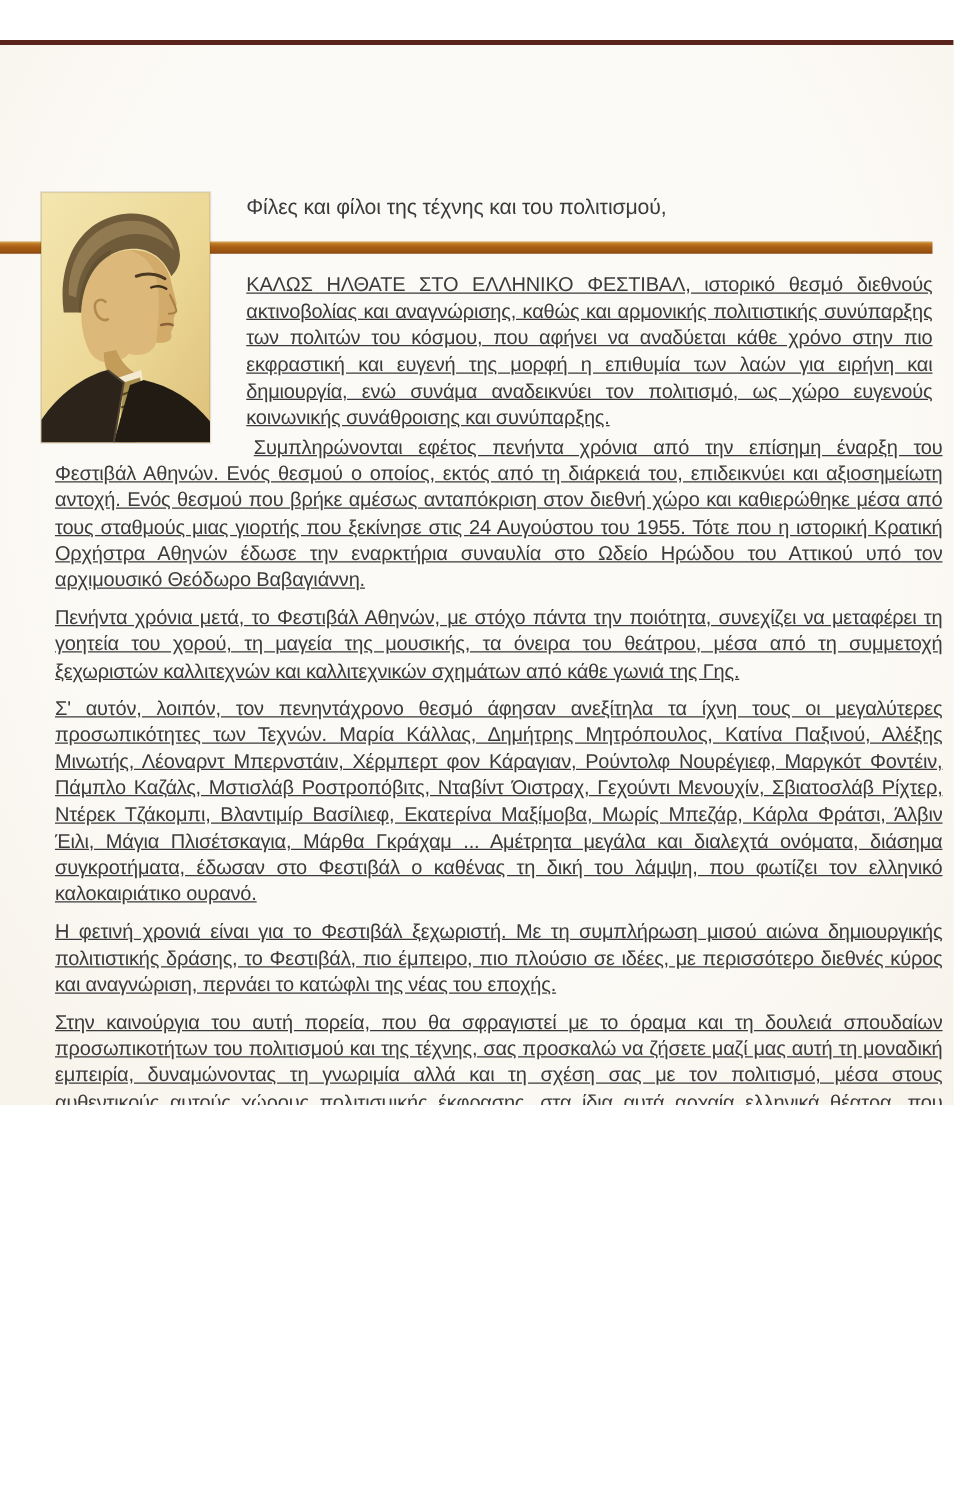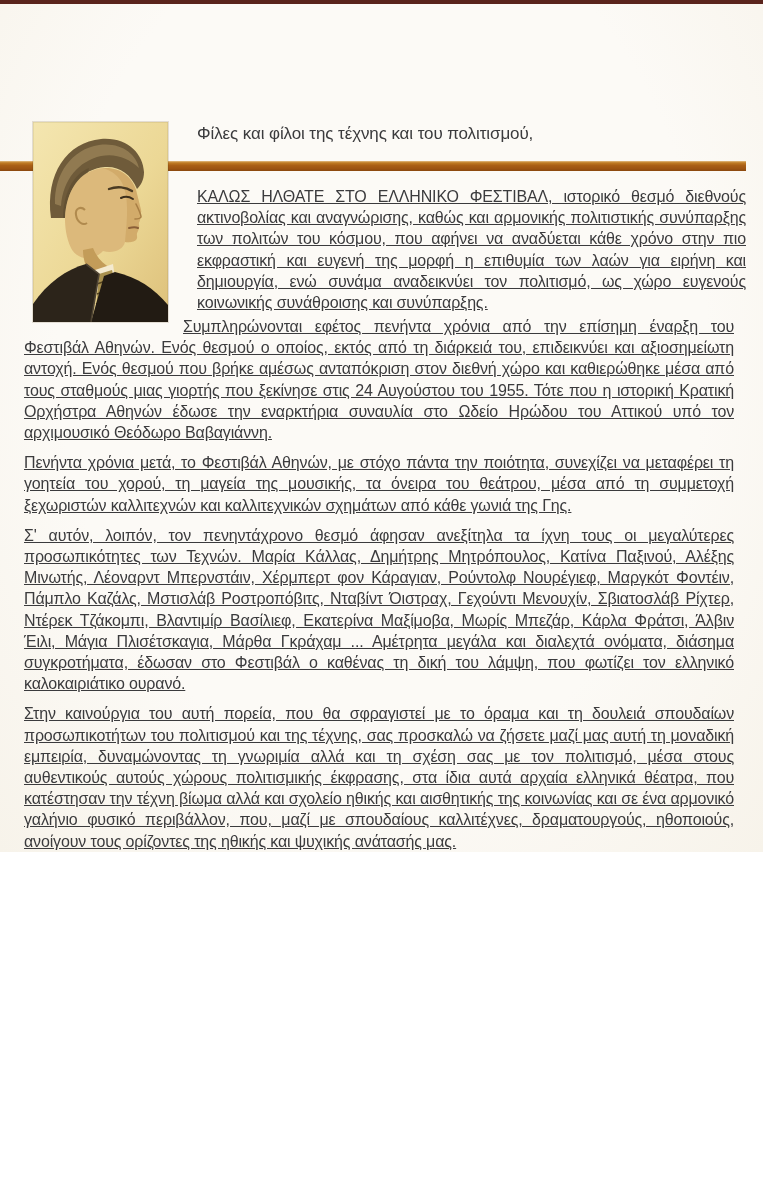--- a/index.html
+++ b/index.html
@@ -5,20 +5,21 @@
   html,body{margin:0;padding:0;}
   body{
     width:763px;height:1200px;
     font-family:"Liberation Sans","DejaVu Sans",sans-serif;
     background:#ffffff;
   }
   .page{
     position:relative;width:763px;height:852px;overflow:hidden;
     background:radial-gradient(ellipse at 50% 40%, #fcfaf6 60%, #f7f3ea 100%);
     color:#3b3b3d;
+    margin-top:32px;
   }
   .top-bar{
     position:absolute;left:0;top:0;width:763px;height:4px;
     background:#5a241c;
   }
   .greeting{
     position:absolute;left:197px;top:124px;
     font-size:17px;letter-spacing:-0.1px;color:#3b3b3d;white-space:nowrap;
   }
   .rule{
@@ -35,21 +36,21 @@
   .photo svg{display:block;width:100%;height:100%;}
   .para{
     text-align:justify;
     font-size:16px;line-height:21.2px;letter-spacing:-0.15px;
     color:#3b3b3d;margin:0 0 9px 0;text-decoration:underline;
   }
   .para-first{
     position:absolute;left:197px;top:186px;width:549px;
   }
   .body-col{
-    position:absolute;left:24px;top:316px;width:710px;
+    position:absolute;left:44px;top:316px;width:710px;
   }
   .indent-first{text-indent:159px;}
   .signature-wrap{
     position:absolute;left:452px;top:932px;width:260px;height:180px;
   }
   .signature-wrap svg{display:block;width:100%;height:100%;}
   .sign-name{
     position:absolute;left:430px;top:1120px;width:345px;
     text-align:center;font-size:15px;letter-spacing:0.8px;color:#3a3a3c;
   }
@@ -106,20 +107,21 @@
   <div class="greeting">Φίλες και φίλοι της τέχνης και του πολιτισμού,</div>
 
   <div class="rule"></div>
 
   <p class="para para-first">ΚΑΛΩΣ ΗΛΘΑΤΕ ΣΤΟ ΕΛΛΗΝΙΚΟ ΦΕΣΤΙΒΑΛ, ιστορικό θεσμό διεθνούς ακτινοβολίας και αναγνώρισης, καθώς και αρμονικής πολιτιστικής συνύπαρξης των πολιτών του κόσμου, που αφήνει να αναδύεται κάθε χρόνο στην πιο εκφραστική και ευγενή της μορφή η επιθυμία των λαών για ειρήνη και δημιουργία, ενώ συνάμα αναδεικνύει τον πολιτισμό, ως χώρο ευγενούς κοινωνικής συνάθροισης και συνύπαρξης.</p>
 
   <div class="body-col">
     <p class="para indent-first">Συμπληρώνονται εφέτος πενήντα χρόνια από την επίσημη έναρξη του Φεστιβάλ Αθηνών. Ενός θεσμού ο οποίος, εκτός από τη διάρκειά του, επιδεικνύει και αξιοσημείωτη αντοχή. Ενός θεσμού που βρήκε αμέσως ανταπόκριση στον διεθνή χώρο και καθιερώθηκε μέσα από τους σταθμούς μιας γιορτής που ξεκίνησε στις 24 Αυγούστου του 1955. Τότε που η ιστορική Κρατική Ορχήστρα Αθηνών έδωσε την εναρκτήρια συναυλία στο Ωδείο Ηρώδου του Αττικού υπό τον αρχιμουσικό Θεόδωρο Βαβαγιάννη.</p>
     <p class="para">Πενήντα χρόνια μετά, το Φεστιβάλ Αθηνών, με στόχο πάντα την ποιότητα, συνεχίζει να μεταφέρει τη γοητεία του χορού, τη μαγεία της μουσικής, τα όνειρα του θεάτρου, μέσα από τη συμμετοχή ξεχωριστών καλλιτεχνών και καλλιτεχνικών σχημάτων από κάθε γωνιά της Γης.</p>
     <p class="para">Σ' αυτόν, λοιπόν, τον πενηντάχρονο θεσμό άφησαν ανεξίτηλα τα ίχνη τους οι μεγαλύτερες προσωπικότητες των Τεχνών. Μαρία Κάλλας, Δημήτρης Μητρόπουλος, Κατίνα Παξινού, Αλέξης Μινωτής, Λέοναρντ Μπερνστάιν, Χέρμπερτ φον Κάραγιαν, Ρούντολφ Νουρέγιεφ, Μαργκότ Φοντέιν, Πάμπλο Καζάλς, Μστισλάβ Ροστροπόβιτς, Νταβίντ Όιστραχ, Γεχούντι Μενουχίν, Σβιατοσλάβ Ρίχτερ, Ντέρεκ Τζάκομπι, Βλαντιμίρ Βασίλιεφ, Εκατερίνα Μαξίμοβα, Μωρίς Μπεζάρ, Κάρλα Φράτσι, Άλβιν Έιλι, Μάγια Πλισέτσκαγια, Μάρθα Γκράχαμ ... Αμέτρητα μεγάλα και διαλεχτά ονόματα, διάσημα συγκροτήματα, έδωσαν στο Φεστιβάλ ο καθένας τη δική του λάμψη, που φωτίζει τον ελληνικό καλοκαιριάτικο ουρανό.</p>
+    <p class="para">Η φετινή χρονιά είναι για το Φεστιβάλ ξεχωριστή. Με τη συμπλήρωση μισού αιώνα δημιουργικής πολιτιστικής δράσης, το Φεστιβάλ, πιο έμπειρο, πιο πλούσιο σε ιδέες, με περισσότερο διεθνές κύρος και αναγνώριση, περνάει το κατώφλι της νέας του εποχής.</p>
     <p class="para">Στην καινούργια του αυτή πορεία, που θα σφραγιστεί με το όραμα και τη δουλειά σπουδαίων προσωπικοτήτων του πολιτισμού και της τέχνης, σας προσκαλώ να ζήσετε μαζί μας αυτή τη μοναδική εμπειρία, δυναμώνοντας τη γνωριμία αλλά και τη σχέση σας με τον πολιτισμό, μέσα στους αυθεντικούς αυτούς χώρους πολιτισμικής έκφρασης, στα ίδια αυτά αρχαία ελληνικά θέατρα, που κατέστησαν την τέχνη βίωμα αλλά και σχολείο ηθικής και αισθητικής της κοινωνίας και σε ένα αρμονικό γαλήνιο φυσικό περιβάλλον, που, μαζί με σπουδαίους καλλιτέχνες, δραματουργούς, ηθοποιούς, ανοίγουν τους ορίζοντες της ηθικής και ψυχικής ανάτασής μας.</p>
   </div>
 
   <div class="signature-wrap">
     <svg viewBox="0 0 260 180">
       <g fill="none" stroke="#2b2b2b" stroke-linecap="round">
 
         <ellipse cx="133" cy="91" rx="19" ry="82" stroke-width="1.4" transform="rotate(2 133 91)"></ellipse>
 
         <path d="M 120,14 C 100,48 97,104 113,136" stroke-width="1.3"></path>

